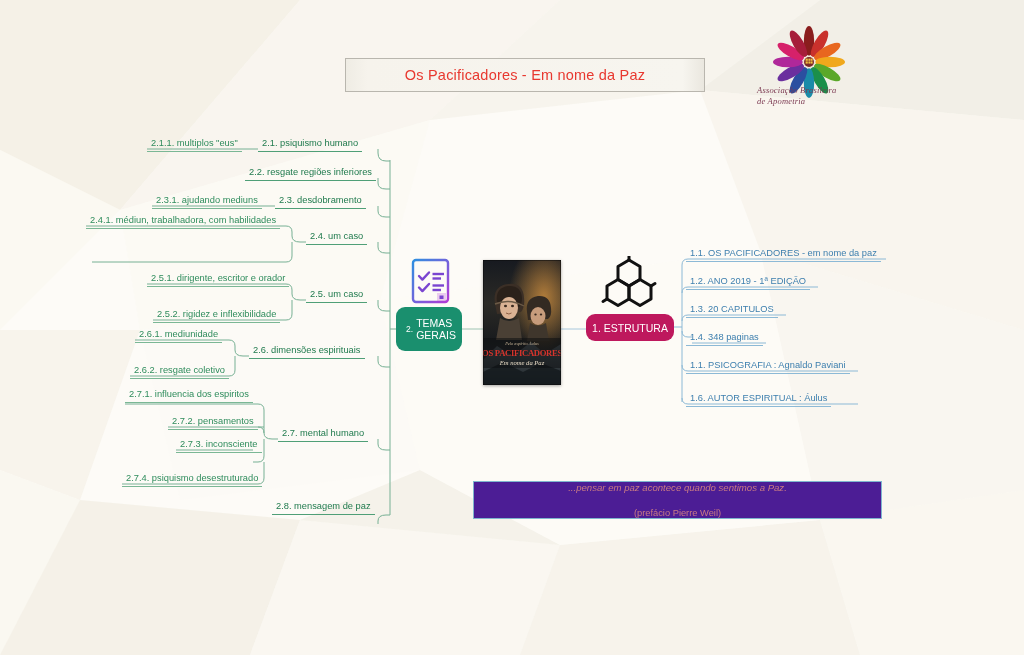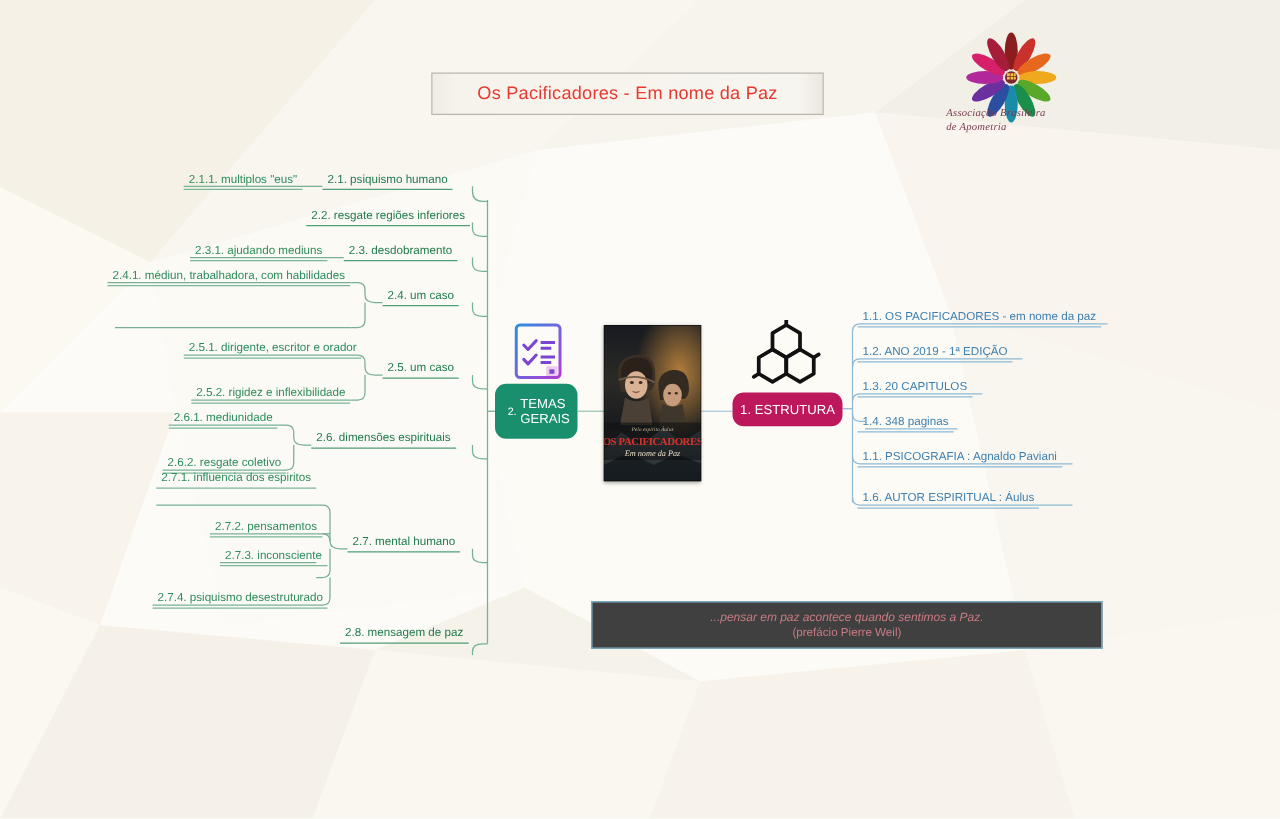--- a/index.html
+++ b/index.html
@@ -14,21 +14,21 @@
     background: #fbf9f4;
     overflow: hidden;
   }
   
   #bg { position:absolute; left:0; top:0; width:1024px; height:655px; }
 
   
   #title-box {
     position: absolute;
     left: 345px; top: 58px;
-    width: 314px; height: 34px;
+    width: 360px; height: 34px;
     border: 1px solid #b9b6ae;
     background: linear-gradient(90deg,#efece4 0%, #f6f3ec 6%, #f7f5ef 94%, #eae7df 100%);
     display: flex; align-items: center; justify-content: center;
     box-sizing: border-box;
   }
   #title-text {
     color: #e8382f;
     font-size: 14.5px;
     letter-spacing: .2px;
     white-space: nowrap;
@@ -86,22 +86,22 @@
     line-height: 12px;
   }
   .lbl-green  { color:#1f7a4d; border-bottom: 1px solid #4f9f77; }
   .lbl-green2 { color:#2e8c5c; border-bottom: 1px solid #7ab795; }
   .lbl-blue   { color:#3d7fae; border-bottom: 1px solid #8cb9d6; text-align: center; }
 
   
   #quote-box {
     position:absolute; left:473px; top:481px; width:409px; height:38px;
     border: 1px solid #7fb6cf;
-    background: #404040;
-    display:flex; flex-direction:column; align-items:center; justify-content:center;
+    background: #4c1d95;
+    display:flex; flex-direction:column; align-items:center; justify-content:space-between;
     box-sizing:border-box;
   }
   #quote-line1 { color:#c97b84; font-size:9.6px; font-style:italic; }
   #quote-line2 { color:#c97b84; font-size:9.3px; margin-top:1px; }
 </style>
 </head>
 <body>
 
 <div id="stage">
 
@@ -338,21 +338,21 @@
 
   <div class="lbl-node lbl-green" style="left:306px; top:288px;">2.5.  um caso</div>
   <div class="lbl-node lbl-green2" style="left:147px; top:272px;">2.5.1. dirigente, escritor e orador</div>
   <div class="lbl-node lbl-green2" style="left:153px; top:308px;">2.5.2. rigidez e inflexibilidade</div>
 
   <div class="lbl-node lbl-green" style="left:249px; top:344px;">2.6.  dimensões espirituais</div>
   <div class="lbl-node lbl-green2" style="left:135px; top:328px;">2.6.1. mediunidade</div>
   <div class="lbl-node lbl-green2" style="left:130px; top:364px;">2.6.2. resgate coletivo</div>
 
   <div class="lbl-node lbl-green" style="left:278px; top:427px;">2.7.  mental humano</div>
-  <div class="lbl-node lbl-green2" style="left:125px; top:376px;">2.7.1. influencia dos espiritos</div>
+  <div class="lbl-node lbl-green2" style="left:125px; top:388px;">2.7.1. influencia dos espiritos</div>
   <div class="lbl-node lbl-green2" style="left:168px; top:415px;">2.7.2. pensamentos</div>
   <div class="lbl-node lbl-green2" style="left:176px; top:438px;">2.7.3. inconsciente</div>
   <div class="lbl-node lbl-green2" style="left:122px; top:472px;">2.7.4. psiquismo desestruturado</div>
 
   <div class="lbl-node lbl-green" style="left:272px; top:500px;">2.8.  mensagem de paz</div>
 
   <div class="lbl-node lbl-blue" style="left:686px; top:247px;">1.1.  OS PACIFICADORES  - em nome da paz</div>
   <div class="lbl-node lbl-blue" style="left:686px; top:275px;">1.2. ANO 2019 -  1ª  EDIÇÃO</div>
   <div class="lbl-node lbl-blue" style="left:686px; top:303px;">1.3.  20 CAPITULOS</div>
   <div class="lbl-node lbl-blue" style="left:686px; top:331px;">1.4. 348 paginas</div>

